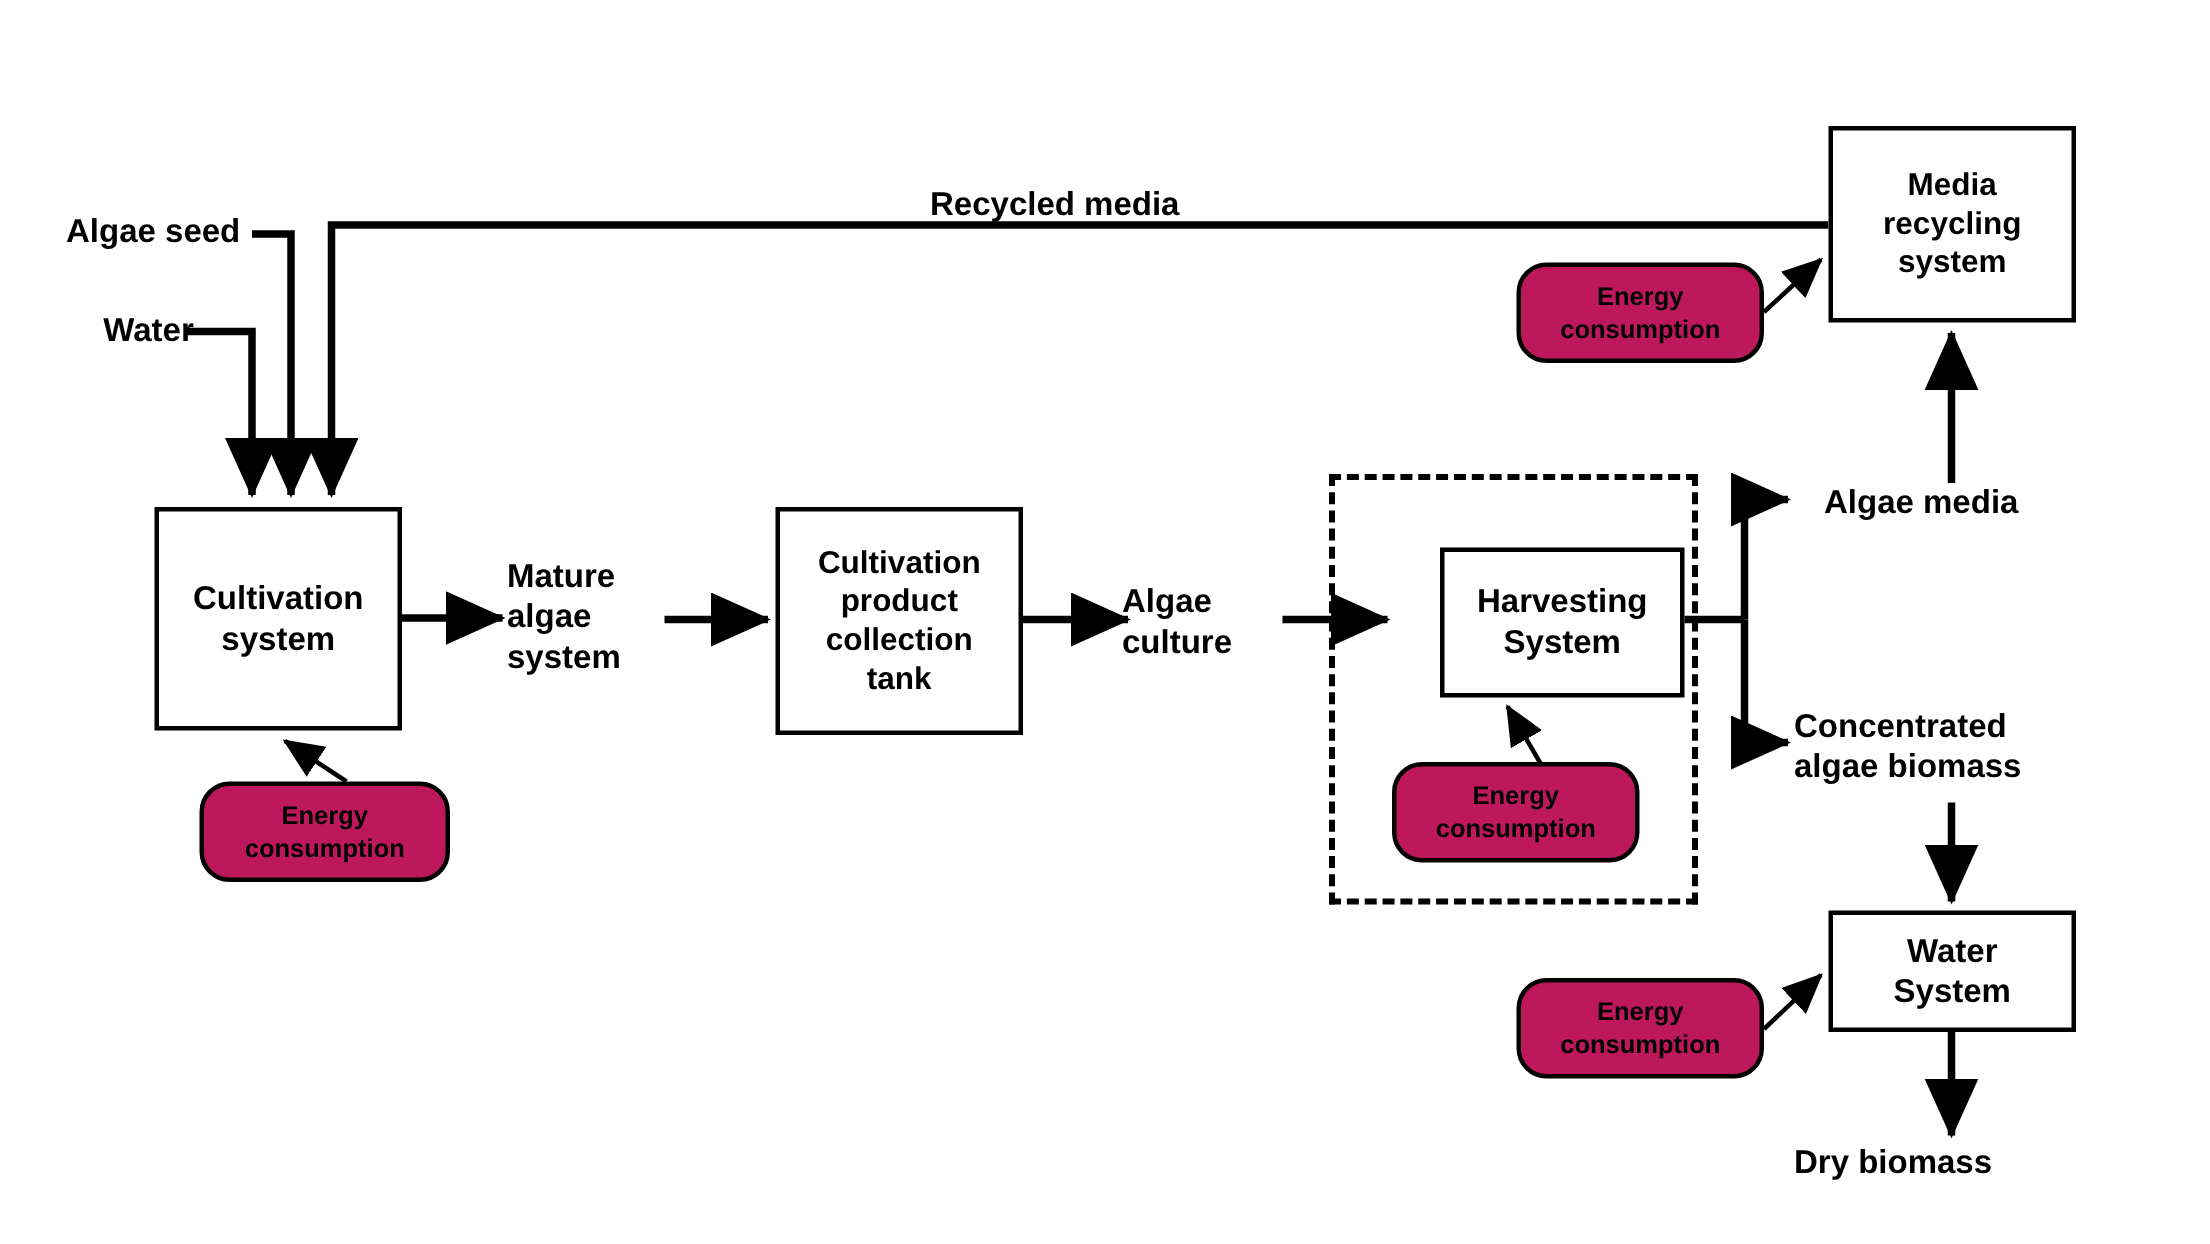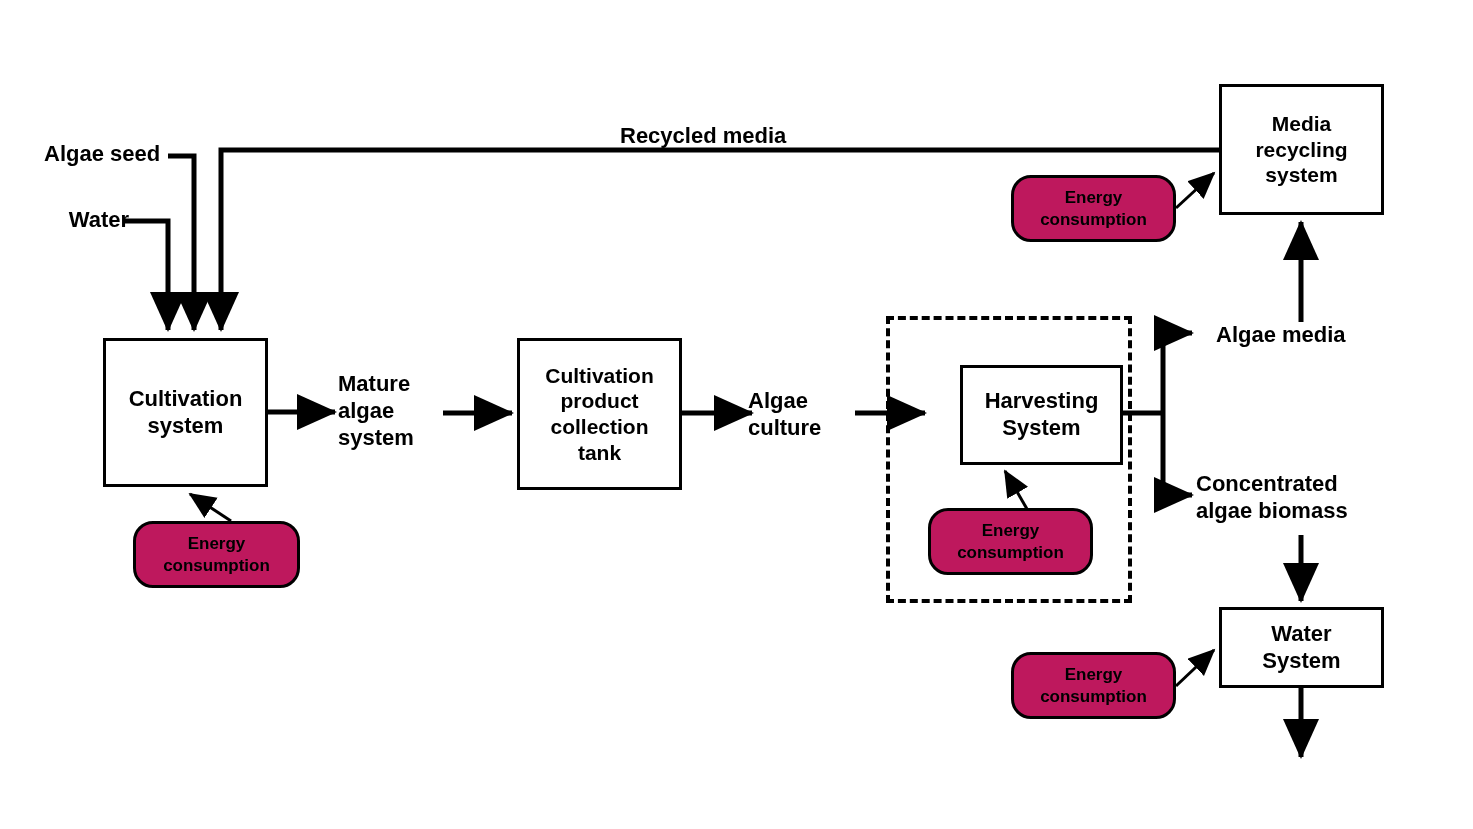--- a/index.html
+++ b/index.html
@@ -187,14 +187,15 @@
 system</div>
 
   <div class="flow-label fs22" style="left: 748px; top: 388px; width: 110px; white-space: pre-line;">Algae
 culture</div>
 
   <div class="flow-label fs22" style="left:1216px; top:322px; width:170px;">Algae media</div>
 
   <div class="flow-label fs22" style="left: 1196px; top: 471px; width: 210px; white-space: pre-line;">Concentrated
 algae biomass</div>
 
+  <div class="flow-label fs22" style="left:1196px; top:762px; width:210px;">Dry biomass</div>
 
 </div>
 
 </body></html>

